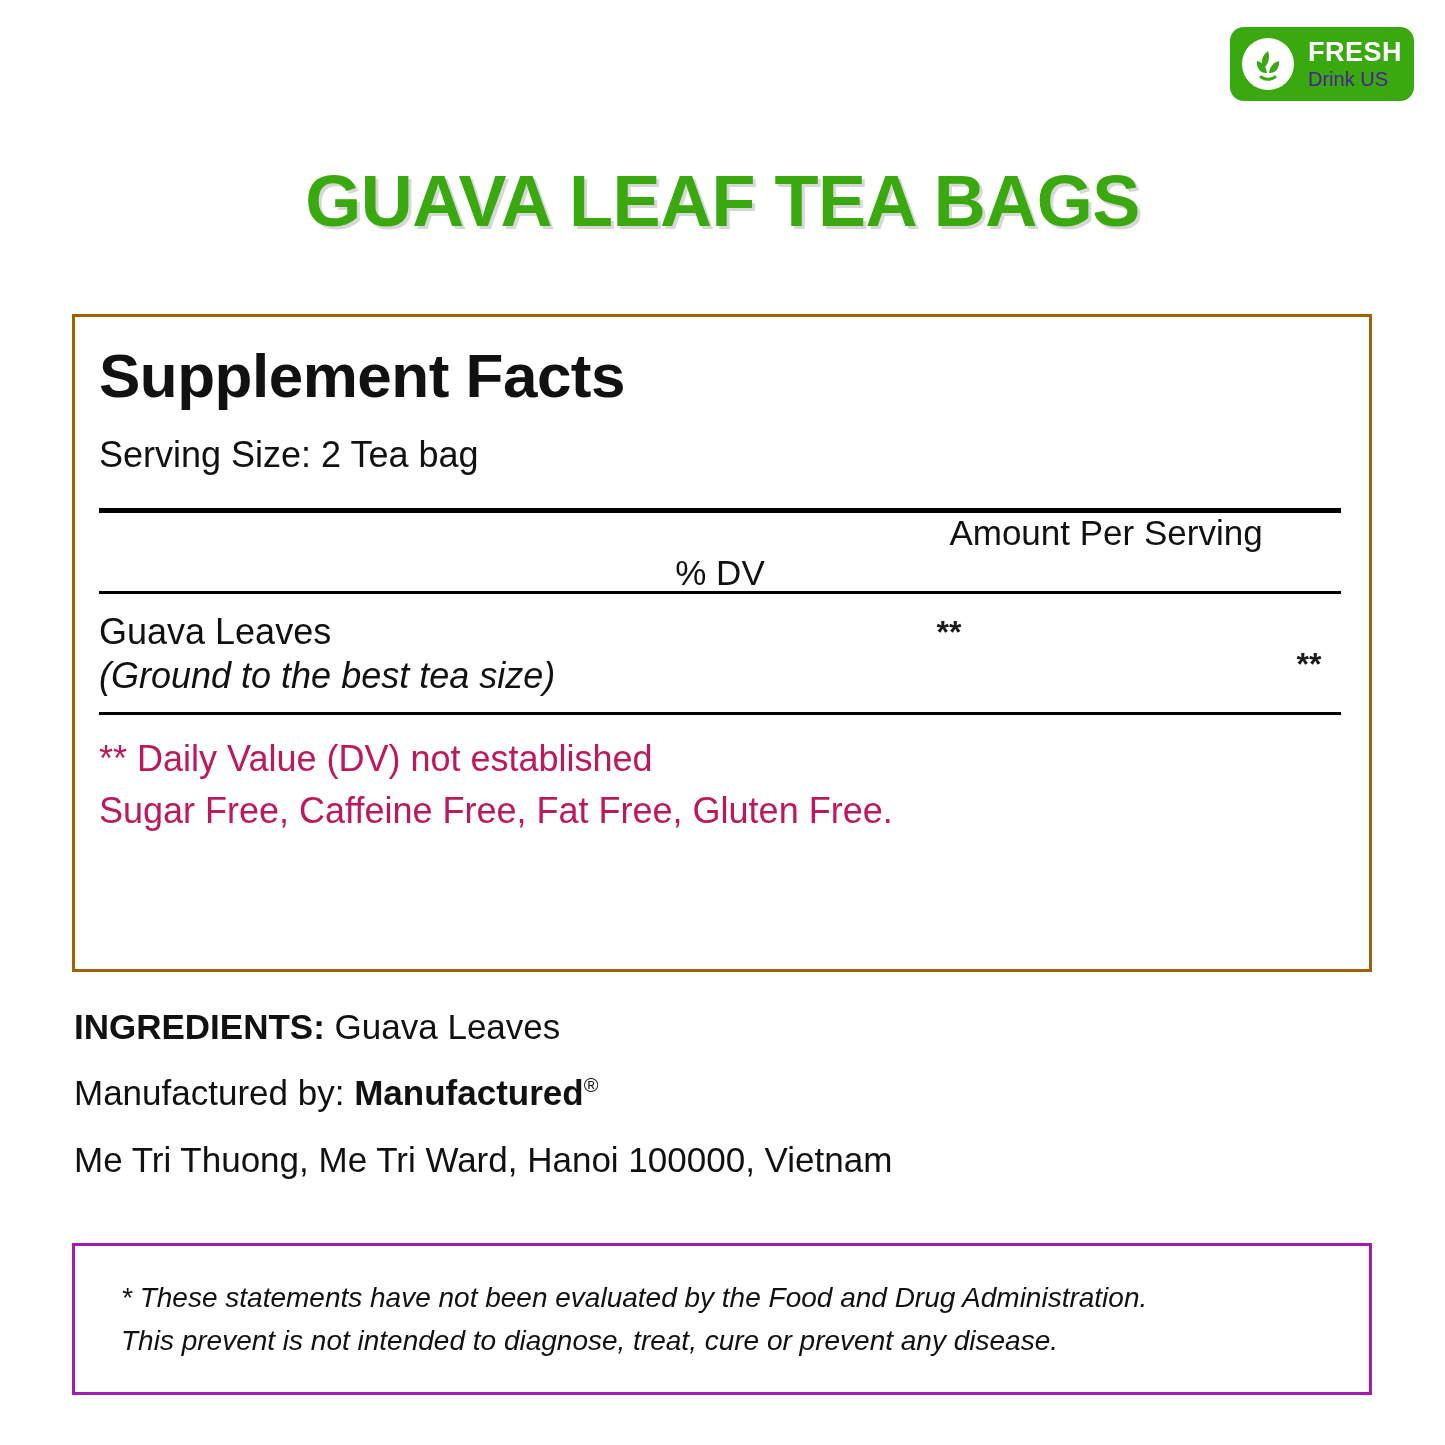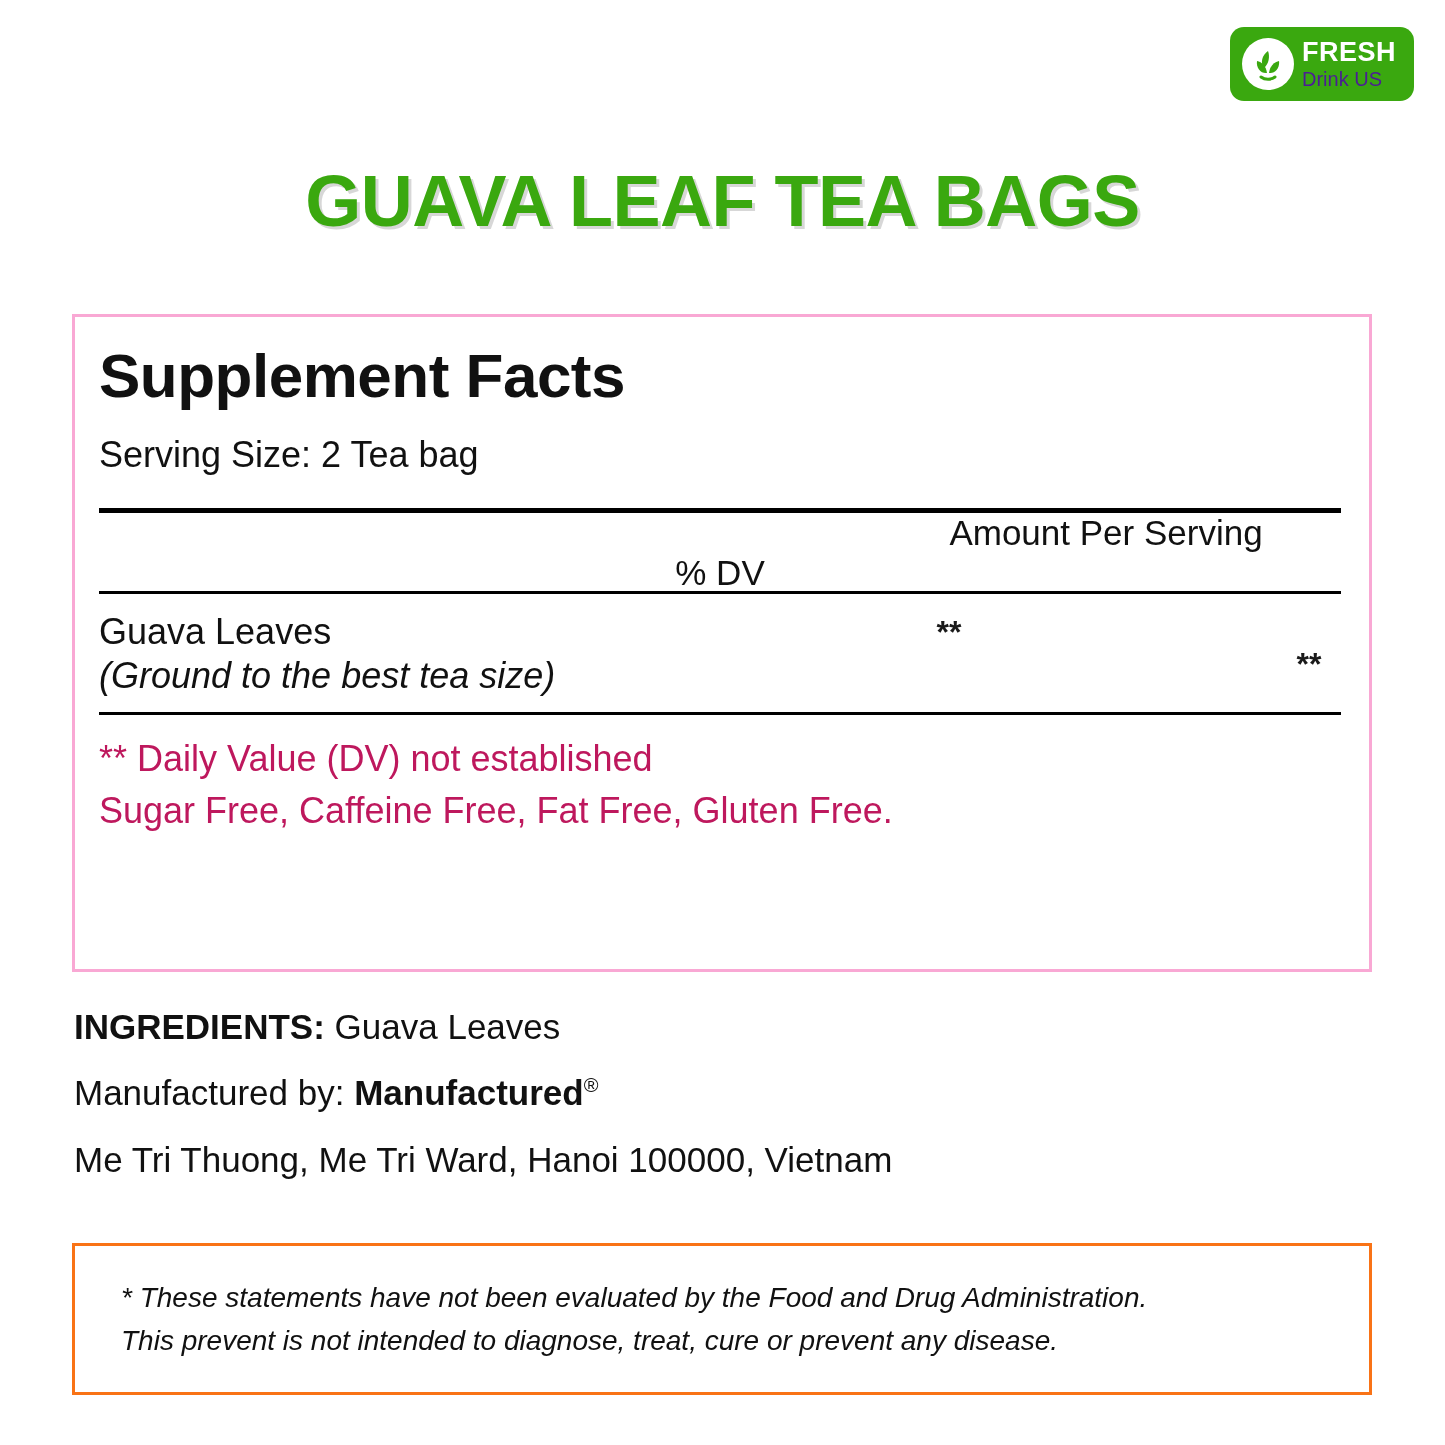--- a/index.html
+++ b/index.html
@@ -36,21 +36,21 @@
     flex: 0 0 56px;
     display: flex;
     align-items: center;
     justify-content: center;
   }
   .logo-text {
     display: flex;
     flex-direction: column;
     justify-content: center;
     line-height: 1;
-    margin-left: 6px;
+    margin-left: 12px;
   }
   .logo-text .l1 {
     color: #ffffff;
     font-size: 27px;
     font-weight: bold;
     letter-spacing: 0.5px;
   }
   .logo-text .l2 {
     color: #4c1d95;
     font-size: 20px;
@@ -73,21 +73,21 @@
     font-family: Liberation Sans, sans-serif;
   }
 
   
   .facts-panel {
     position: absolute;
     left: 72px;
     top: 314px;
     width: 1300px;
     height: 658px;
-    border: 3px solid #f9a8d4;
+    border: 3px solid #a16207;
     box-sizing: border-box;
     background: #fff;
   }
   .facts-inner {
     padding: 26px 28px 0 24px;
   }
   .facts-title {
     font-size: 62px;
     font-weight: bold;
     color: #111;
@@ -185,21 +185,21 @@
     vertical-align: super;
   }
 
   
   .disclaimer {
     position: absolute;
     left: 72px;
     top: 1243px;
     width: 1300px;
     height: 152px;
-    border: 3px solid #f97316;
+    border: 3px solid #a21caf;
     box-sizing: border-box;
     display: flex;
     flex-direction: column;
     justify-content: center;
     padding: 0 46px;
   }
   .disclaimer p {
     margin: 0;
     font-style: italic;
     font-size: 28px;

